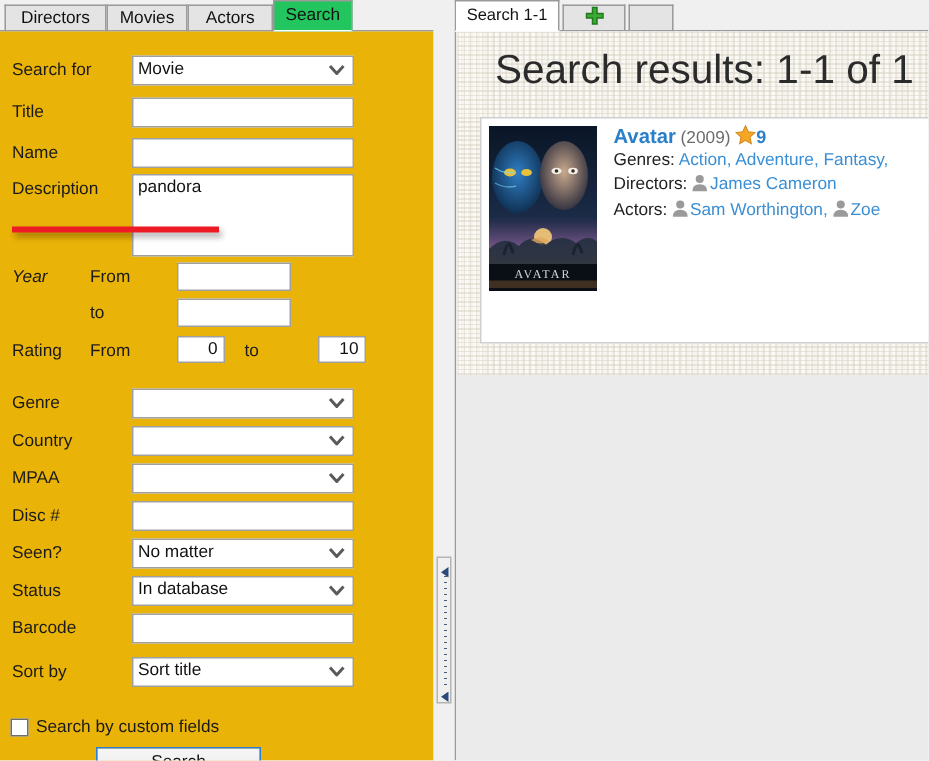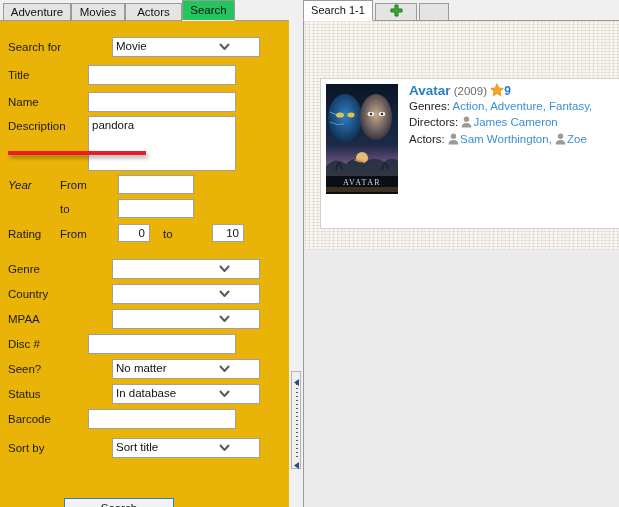--- a/index.html
+++ b/index.html
@@ -28,21 +28,21 @@
   }
 
   .form{position:absolute;left:0;top:21px;width:289px;height:486px;background:#eab308;}
   .lbl{position:absolute;font-size:11.5px;color:#1a1a1a;white-space:nowrap;}
   .fld{
     position:absolute;box-sizing:border-box;
     background:#fff;border:1px solid #a0a0a0;
     font-family:"Liberation Sans", sans-serif;font-size:11.5px;color:#111;
     padding:0 3px;line-height:17px;
   }
-  .fld.combo{padding-right:18px;margin-left:24px;}
+  .fld.combo{padding-right:18px;}
   .chev{position:absolute;width:11px;height:7px;pointer-events:none;}
   .chev svg{display:block;}
   .num{text-align:right;padding-right:4px;}
 
   .redline{
     position:absolute;left:8px;top:130px;width:138px;height:4px;background:#ed1c24;
     box-shadow:2px 3px 4px rgba(0,0,0,0.33);
   }
 
   .cb-row{position:absolute;left:7px;top:457px;width:230px;height:16px;}
@@ -115,21 +115,21 @@
   .rating-num{color:#2a7fc9;font-size:12px;font-weight:bold;}
 </style>
 </head>
 <body>
 
 <div class="app">
 
   <div class="left-pane">
 
     <div class="tabstrip">
-      <div class="tab" style="left:3px;width:68px;">Adventure</div>
+      <div class="tab" style="left:3px;width:68px;">Directors</div>
       <div class="tab" style="left:71px;width:54px;">Movies</div>
       <div class="tab" style="left:125px;width:57px;">Actors</div>
       <div class="tab active" style="left:182px;width:53px;">Search</div>
     </div>
 
     <div class="form">
 
       <div class="lbl" style="left:8px;top:20px;">Search for</div>
       <div class="fld combo" style="left:88px;top:16px;width:148px;height:20px;">Movie</div>
       <span class="chev" style="left:219px;top:22px;">
@@ -207,20 +207,24 @@
       <div class="fld" style="left:88px;top:388px;width:148px;height:20px;"></div>
 
       <div class="lbl" style="left:8px;top:421px;">Sort by</div>
       <div class="fld combo" style="left:88px;top:417px;width:148px;height:20px;">Sort title</div>
       <span class="chev" style="left:219px;top:423px;">
           <svg width="11" height="7" viewBox="0 0 11 7">
             <path d="M1 1 L5.5 6 L10 1" fill="none" stroke="#5a5a5a" stroke-width="2"></path>
           </svg>
         </span>
 
+      <div class="cb-row">
+        <span class="cb-box"></span>
+        <span class="cb-lbl">Search by custom fields</span>
+      </div>
 
       <div class="search-btn"><u>S</u><span>earch</span></div>
 
     </div>
   </div>
 
   <div class="splitter">
     <div class="split-grip">
       <span class="split-arrow" style="top:4px;"><svg width="6" height="7" viewBox="0 0 6 7">
             <path d="M5 0 L5 7 L0 3.5 Z" fill="#2b4a7a"></path>
@@ -240,20 +244,21 @@
         <span class="plus-ico"><svg width="13" height="13" viewBox="0 0 13 13">
               <path d="M5 1 H8 V5 H12 V8 H8 V12 H5 V8 H1 V5 H5 Z" fill="#3aaa35" stroke="#1f7a1c" stroke-width="1"></path>
             </svg></span>
       </div>
       <div class="rtab ghost"></div>
     </div>
 
     <div class="results">
       <div class="tex"></div>
 
+      <div class="res-title">Search results: 1-1 of 1</div>
 
       <div class="card">
 
         <div class="poster">
           <svg width="72" height="110" viewBox="0 0 72 110">
             <defs>
               <linearGradient id="sky" x1="0" y1="0" x2="0" y2="1">
                 <stop offset="0" stop-color="#0a1626"></stop>
                 <stop offset="0.55" stop-color="#1b2b47"></stop>
                 <stop offset="0.72" stop-color="#7b5a8e"></stop>

